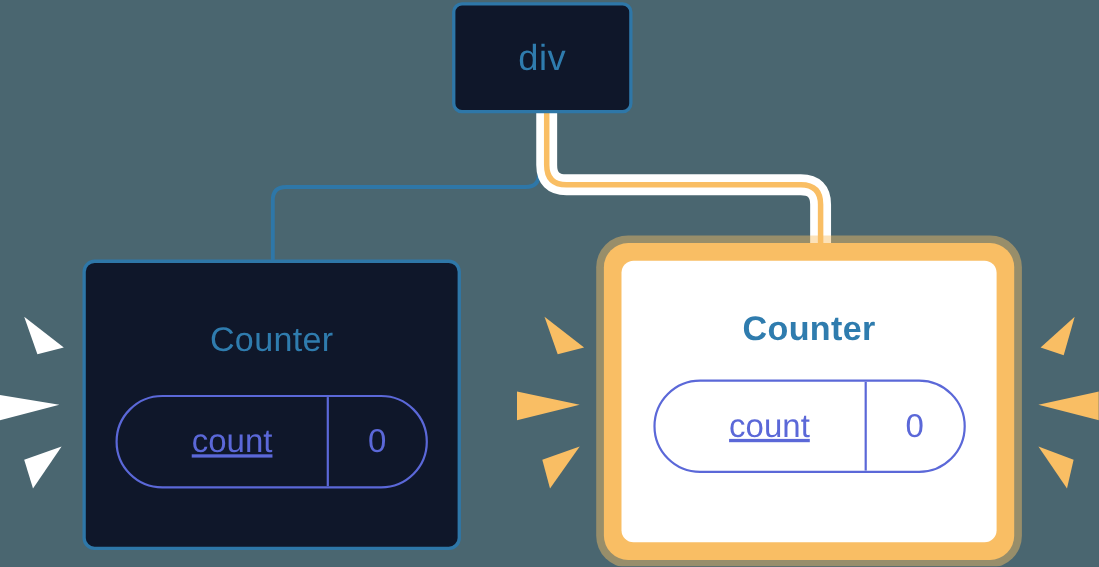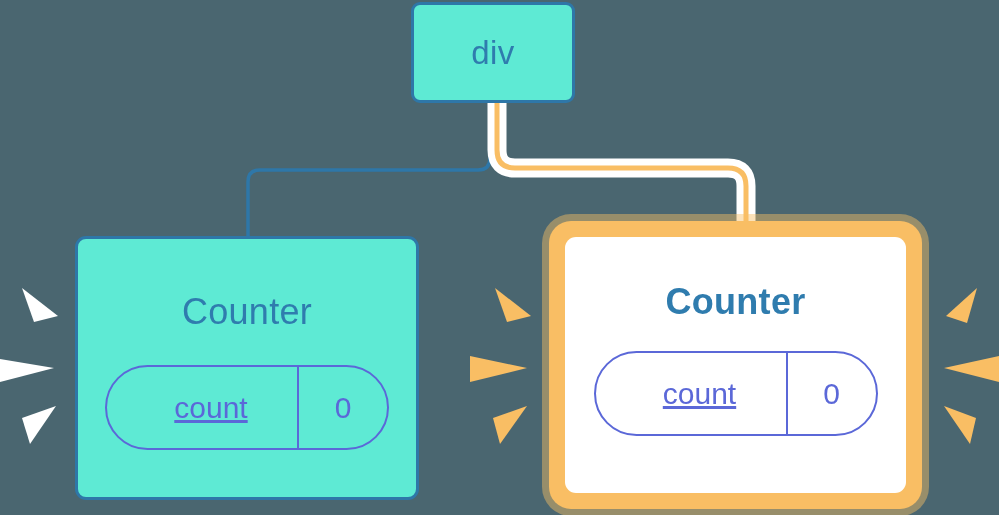--- a/index.html
+++ b/index.html
@@ -17,21 +17,21 @@
   }
   #edges {
     position: absolute;
     left: 0;
     top: 0;
     width: 999px;
     height: 515px;
   }
   .node {
     position: absolute;
-    background: #5eead4;
+    background: #0f172a;
     box-sizing: border-box;
     display: flex;
     flex-direction: column;
     align-items: center;
   }
   .node-div {
     left: 411px;
     top: 2px;
     width: 164px;
     height: 101px;
@@ -67,21 +67,21 @@
   .node-counter.highlighted > .inner {
     background: #ffffff;
     border-radius: 11px;
     width: 100%;
     height: 100%;
     display: flex;
     flex-direction: column;
     align-items: center;
   }
   .counter-title {
-    font-size: 36px;
+    font-size: 31px;
     color: #2f7cae;
     margin-top: 52px;
     letter-spacing: 0.3px;
   }
   .node-counter.highlighted .counter-title {
     font-weight: bold;
     margin-top: 44px;
   }
   .pill {
     margin-top: 32px;

